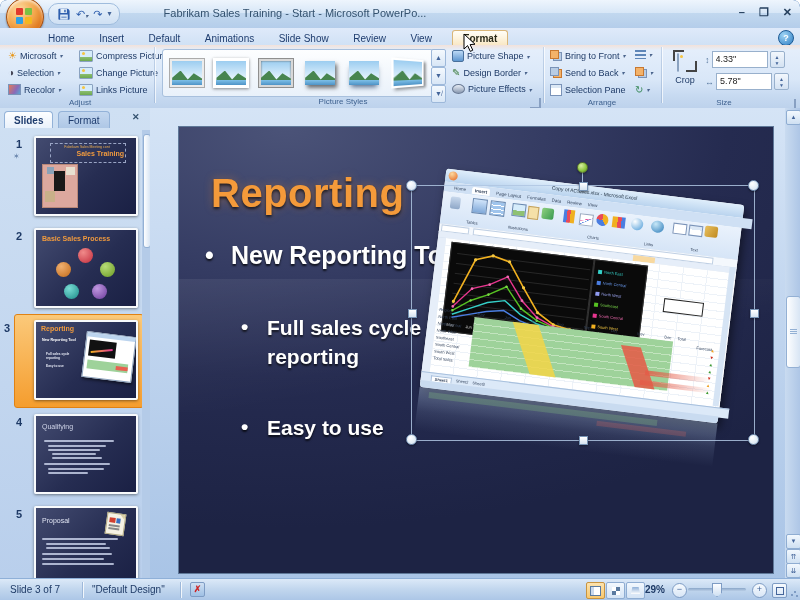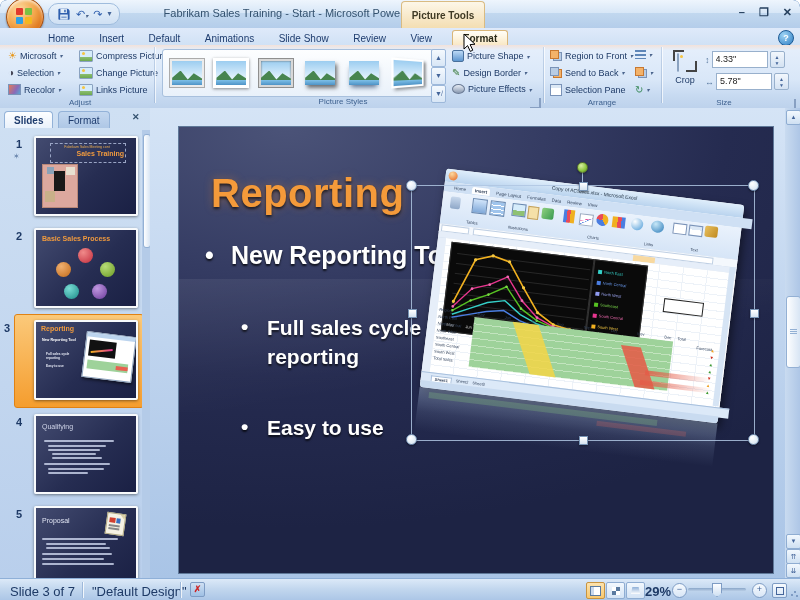--- a/index.html
+++ b/index.html
@@ -94,21 +94,21 @@
   .handle-s{width:7px;height:7px;background:linear-gradient(#fff,#d5e3f0);border:1px solid #7793b5;
     box-shadow:0 1px 2px rgba(0,0,0,.4);z-index:5;}
   .handle-g{width:9px;height:9px;border-radius:50%;border:1px solid #5a7a2a;z-index:5;
     background:radial-gradient(circle at 35% 30%,#d8f0a0,#8cc63f 60%,#5e8f24);box-shadow:0 1px 2px rgba(0,0,0,.4);}
   
   .vsb{left:785px;top:108px;width:15px;height:470px;background:linear-gradient(90deg,#c9dbf0,#aec6e6);}
   .sbtn{left:1px;width:13px;height:13px;background:linear-gradient(#f2f8fe,#cfe0f2);border:1px solid #8fadd2;
     border-radius:2px;text-align:center;font-size:6px;color:#44659a;line-height:13px;}
   .statusbar{left:0;top:578px;width:800px;height:22px;
     background:linear-gradient(#dce9f8,#c2d7ee 45%,#aac5e6);border-top:1px solid #8fb0d8;}
-  .stxt{font-size:13px;color:#1e3a66;}
+  .stxt{font-size:10px;color:#1e3a66;}
   .ssep{top:3px;width:1px;height:16px;background:#9db8da;box-shadow:1px 0 0 rgba(255,255,255,.8);}
   .vbtn{width:17px;height:15px;border:1px solid #8fadd2;border-radius:2px;background:linear-gradient(#f2f8fe,#d4e3f4);
     display:flex;align-items:center;justify-content:center;}
   .vbtn.active{background:linear-gradient(#fde3ae,#f8c86e);border-color:#c89440;}
   .zbtn{width:13px;height:13px;border-radius:50%;border:1px solid #7e9cc4;color:#44659a;font-size:9px;line-height:11px;
     text-align:center;background:linear-gradient(#f6fafe,#d8e6f6);}
 </style>
 </head>
 <body>
 
@@ -123,23 +123,20 @@
           <i style="background:#f5b71e"></i>
       </div>
     </div>
     <div class="a qat">
       <span style="color:#2f5fae">💾︎</span>
       <span style="color:#2f5fae">↶<i class="dd">▾</i></span>
       <span style="color:#2f5fae">↷</span>
       <span style="color:#44659a;font-size:8px">▾</span>
     </div>
     <div class="a title-text">Fabrikam Sales Training - Start - Microsoft PowerPo...</div>
-    <div class="a ctx-chunk">
-      <b>Picture Tools</b>
-    </div>
     <div class="a winbtns">
       <span>–</span>
       <span>❐</span>
       <span>✕</span>
     </div>
   </div>
 
   <div class="a tabrow">
     <span class="tab" style="margin-left:38px">Home</span>
     <span class="tab">Insert</span>
@@ -232,21 +229,21 @@
           <i class="dd">▾</i>
         </div>
       <div class="glabel a" style="left:0;top:49px;width:370px">Picture Styles</div>
       <div class="a dlg" style="left:372px;top:50px"></div>
     </div>
     <div class="a gsep" style="left:543px"></div>
 
     <div class="a" style="left:547px;top:4px">
       <div class="rbtn a" style="left:3px;top:1px">
         <span class="ic-front"></span>
-        <span>Region to Front</span>
+        <span>Bring to Front</span>
           <i class="dd">▾</i>
         </div>
       <div class="rbtn a" style="left:3px;top:18px">
         <span class="ic-back"></span>
         <span>Send to Back</span>
           <i class="dd">▾</i>
         </div>
       <div class="rbtn a" style="left:3px;top:35px">
         <span style="width:10px;height:10px;background:linear-gradient(#dce8f5 30%,#fff 30%);border:1px solid #7a93b8"></span>
         <span>Selection Pane</span>

